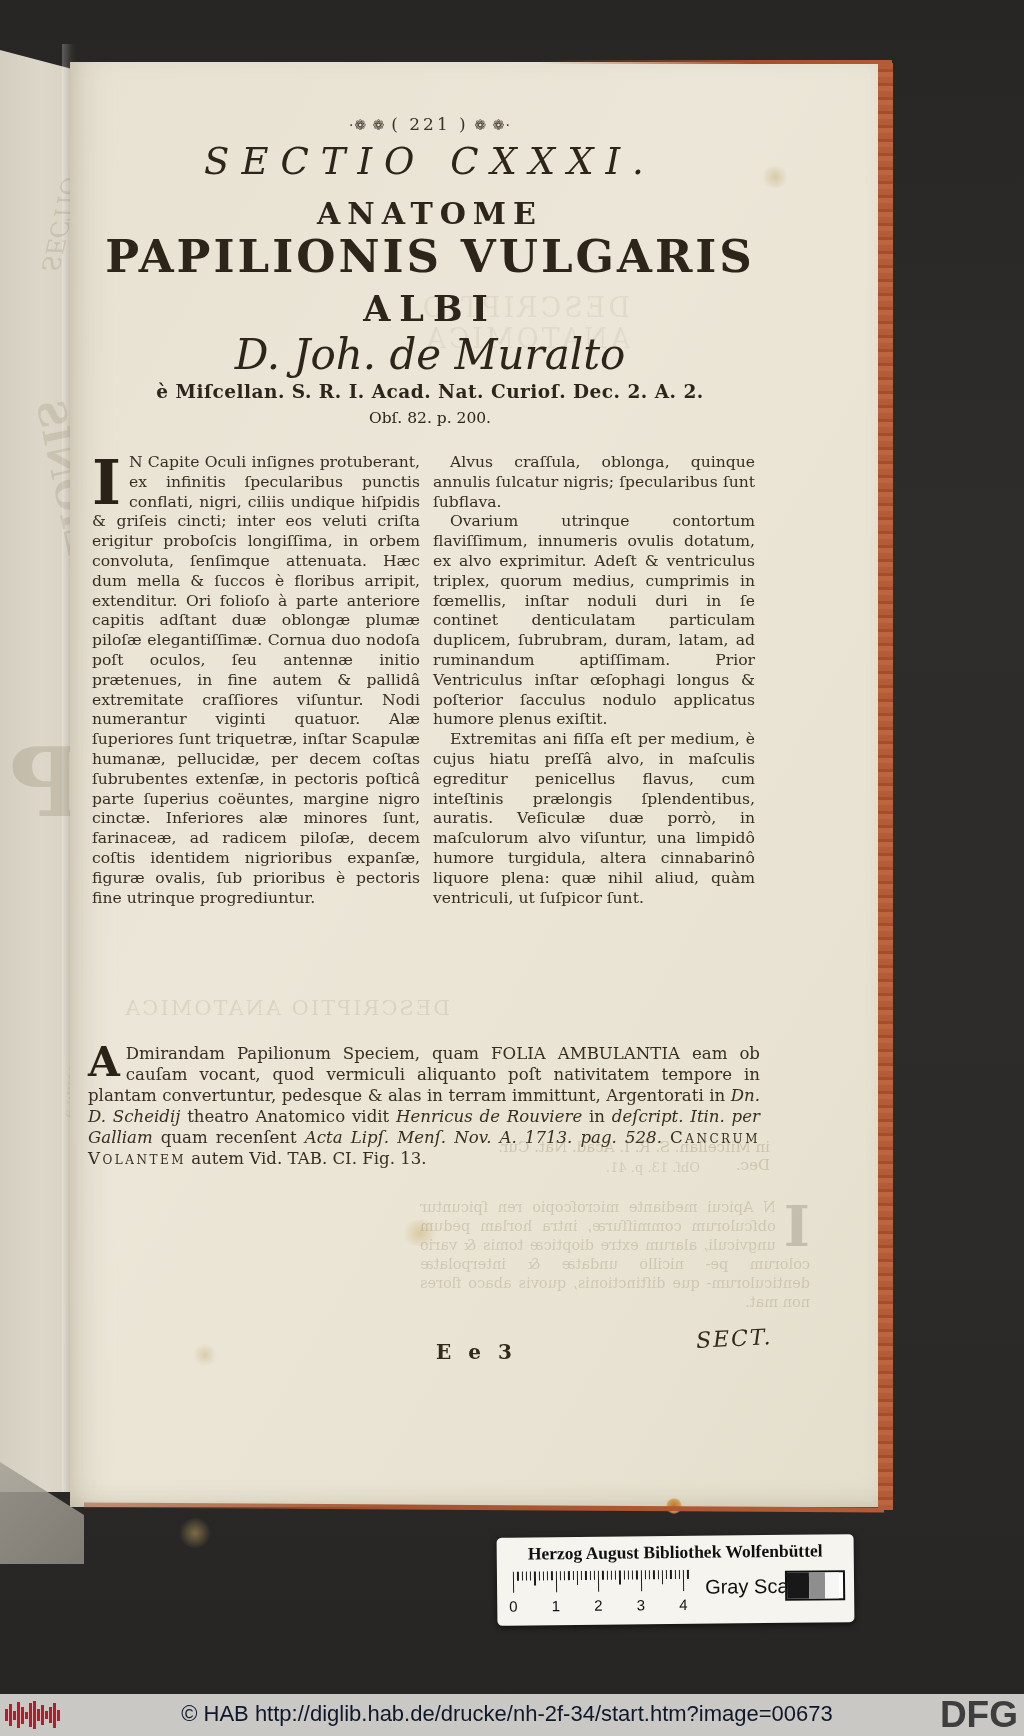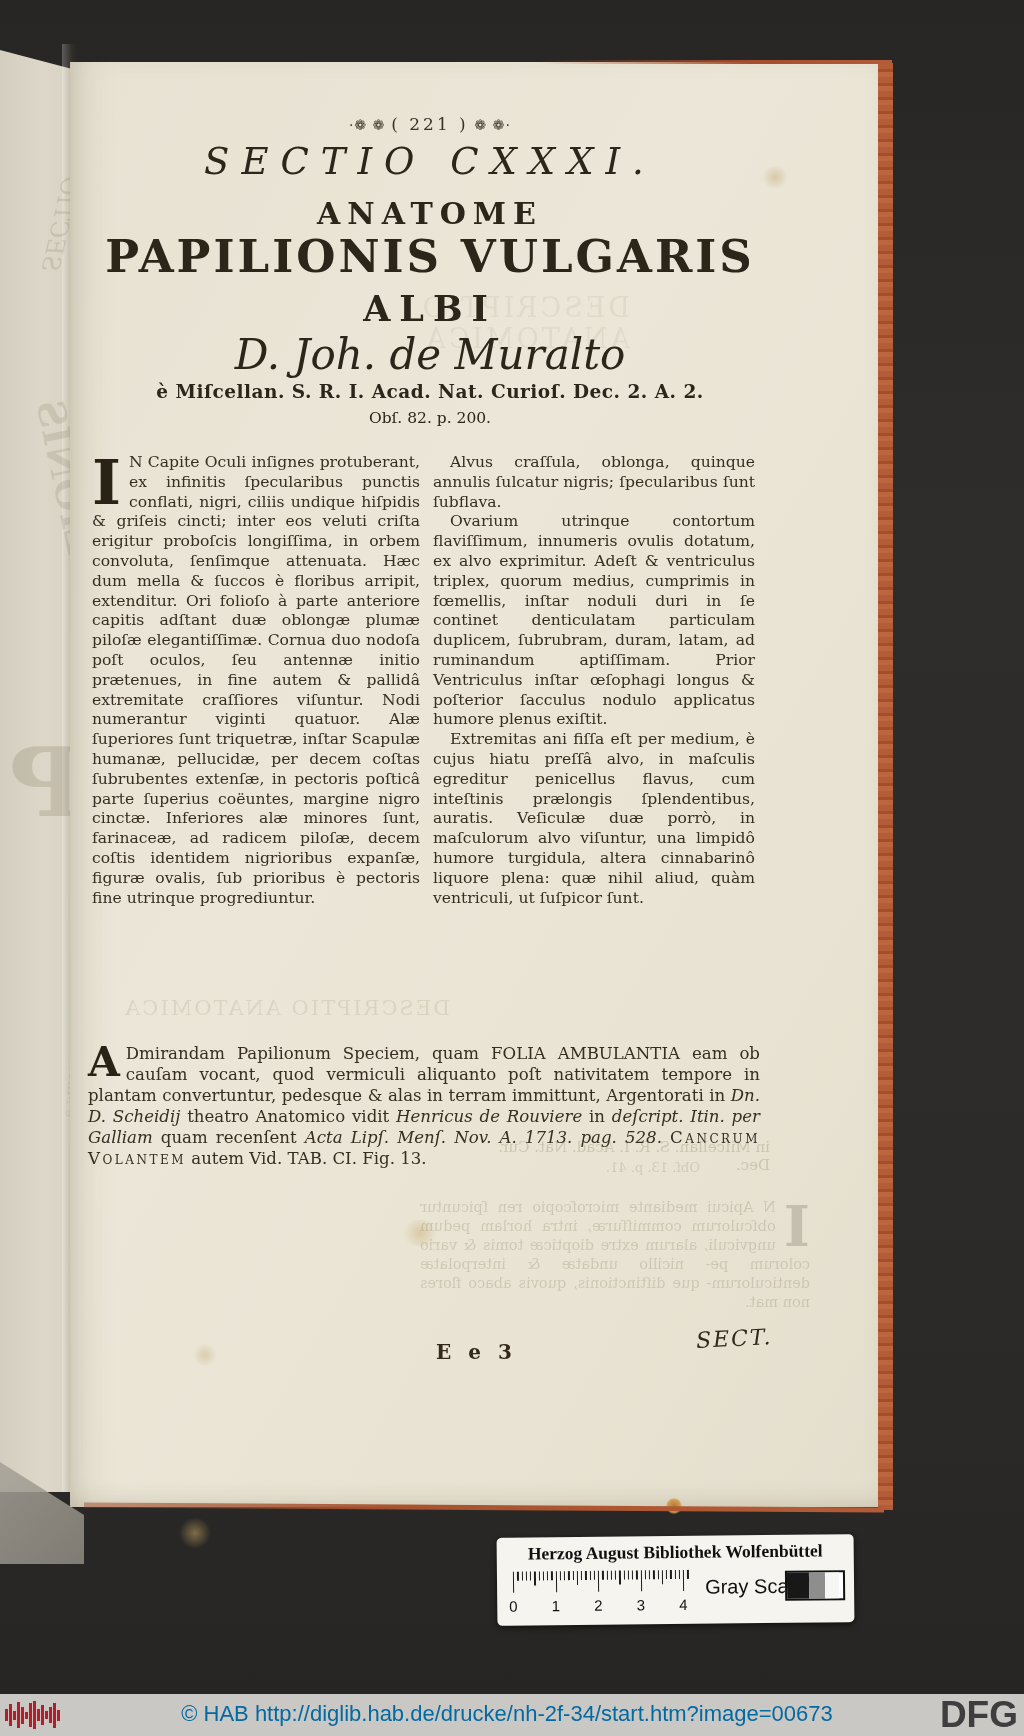--- a/index.html
+++ b/index.html
@@ -99,21 +99,21 @@
     font-size:20px;}
   .patches{position:absolute;left:288px;top:36px;width:56px;height:26px;border:2px solid #101010;
     display:flex;background:#fff;}
   .patch{height:100%;}
 
   
   .bottom-bar{position:absolute;left:0;top:1694px;width:1024px;height:42px;background:#c9c8c5;}
   .hab-logo{position:absolute;left:5px;top:6px;height:30px;display:flex;align-items:center;gap:1.5px;}
   .hab-bar{width:2.5px;background:#b01f2b;}
   .copyright{position:absolute;left:110px;right:120px;top:7px;text-align:center;
-    font-family:"Liberation Sans",sans-serif;font-size:22px;color:#0369a1;}
+    font-family:"Liberation Sans",sans-serif;font-size:22px;color:#0f172a;}
   .dfg{position:absolute;right:6px;top:0px;font-family:"Liberation Sans",sans-serif;
     font-weight:bold;font-size:37px;color:#3e3e3e;letter-spacing:0px;transform:scaleY(.98);}
 </style>
 </head>
 <body>
 
 <div id="canvas">
 
   <div class="prev-strip"></div>
   <div class="prev-fold"></div>

